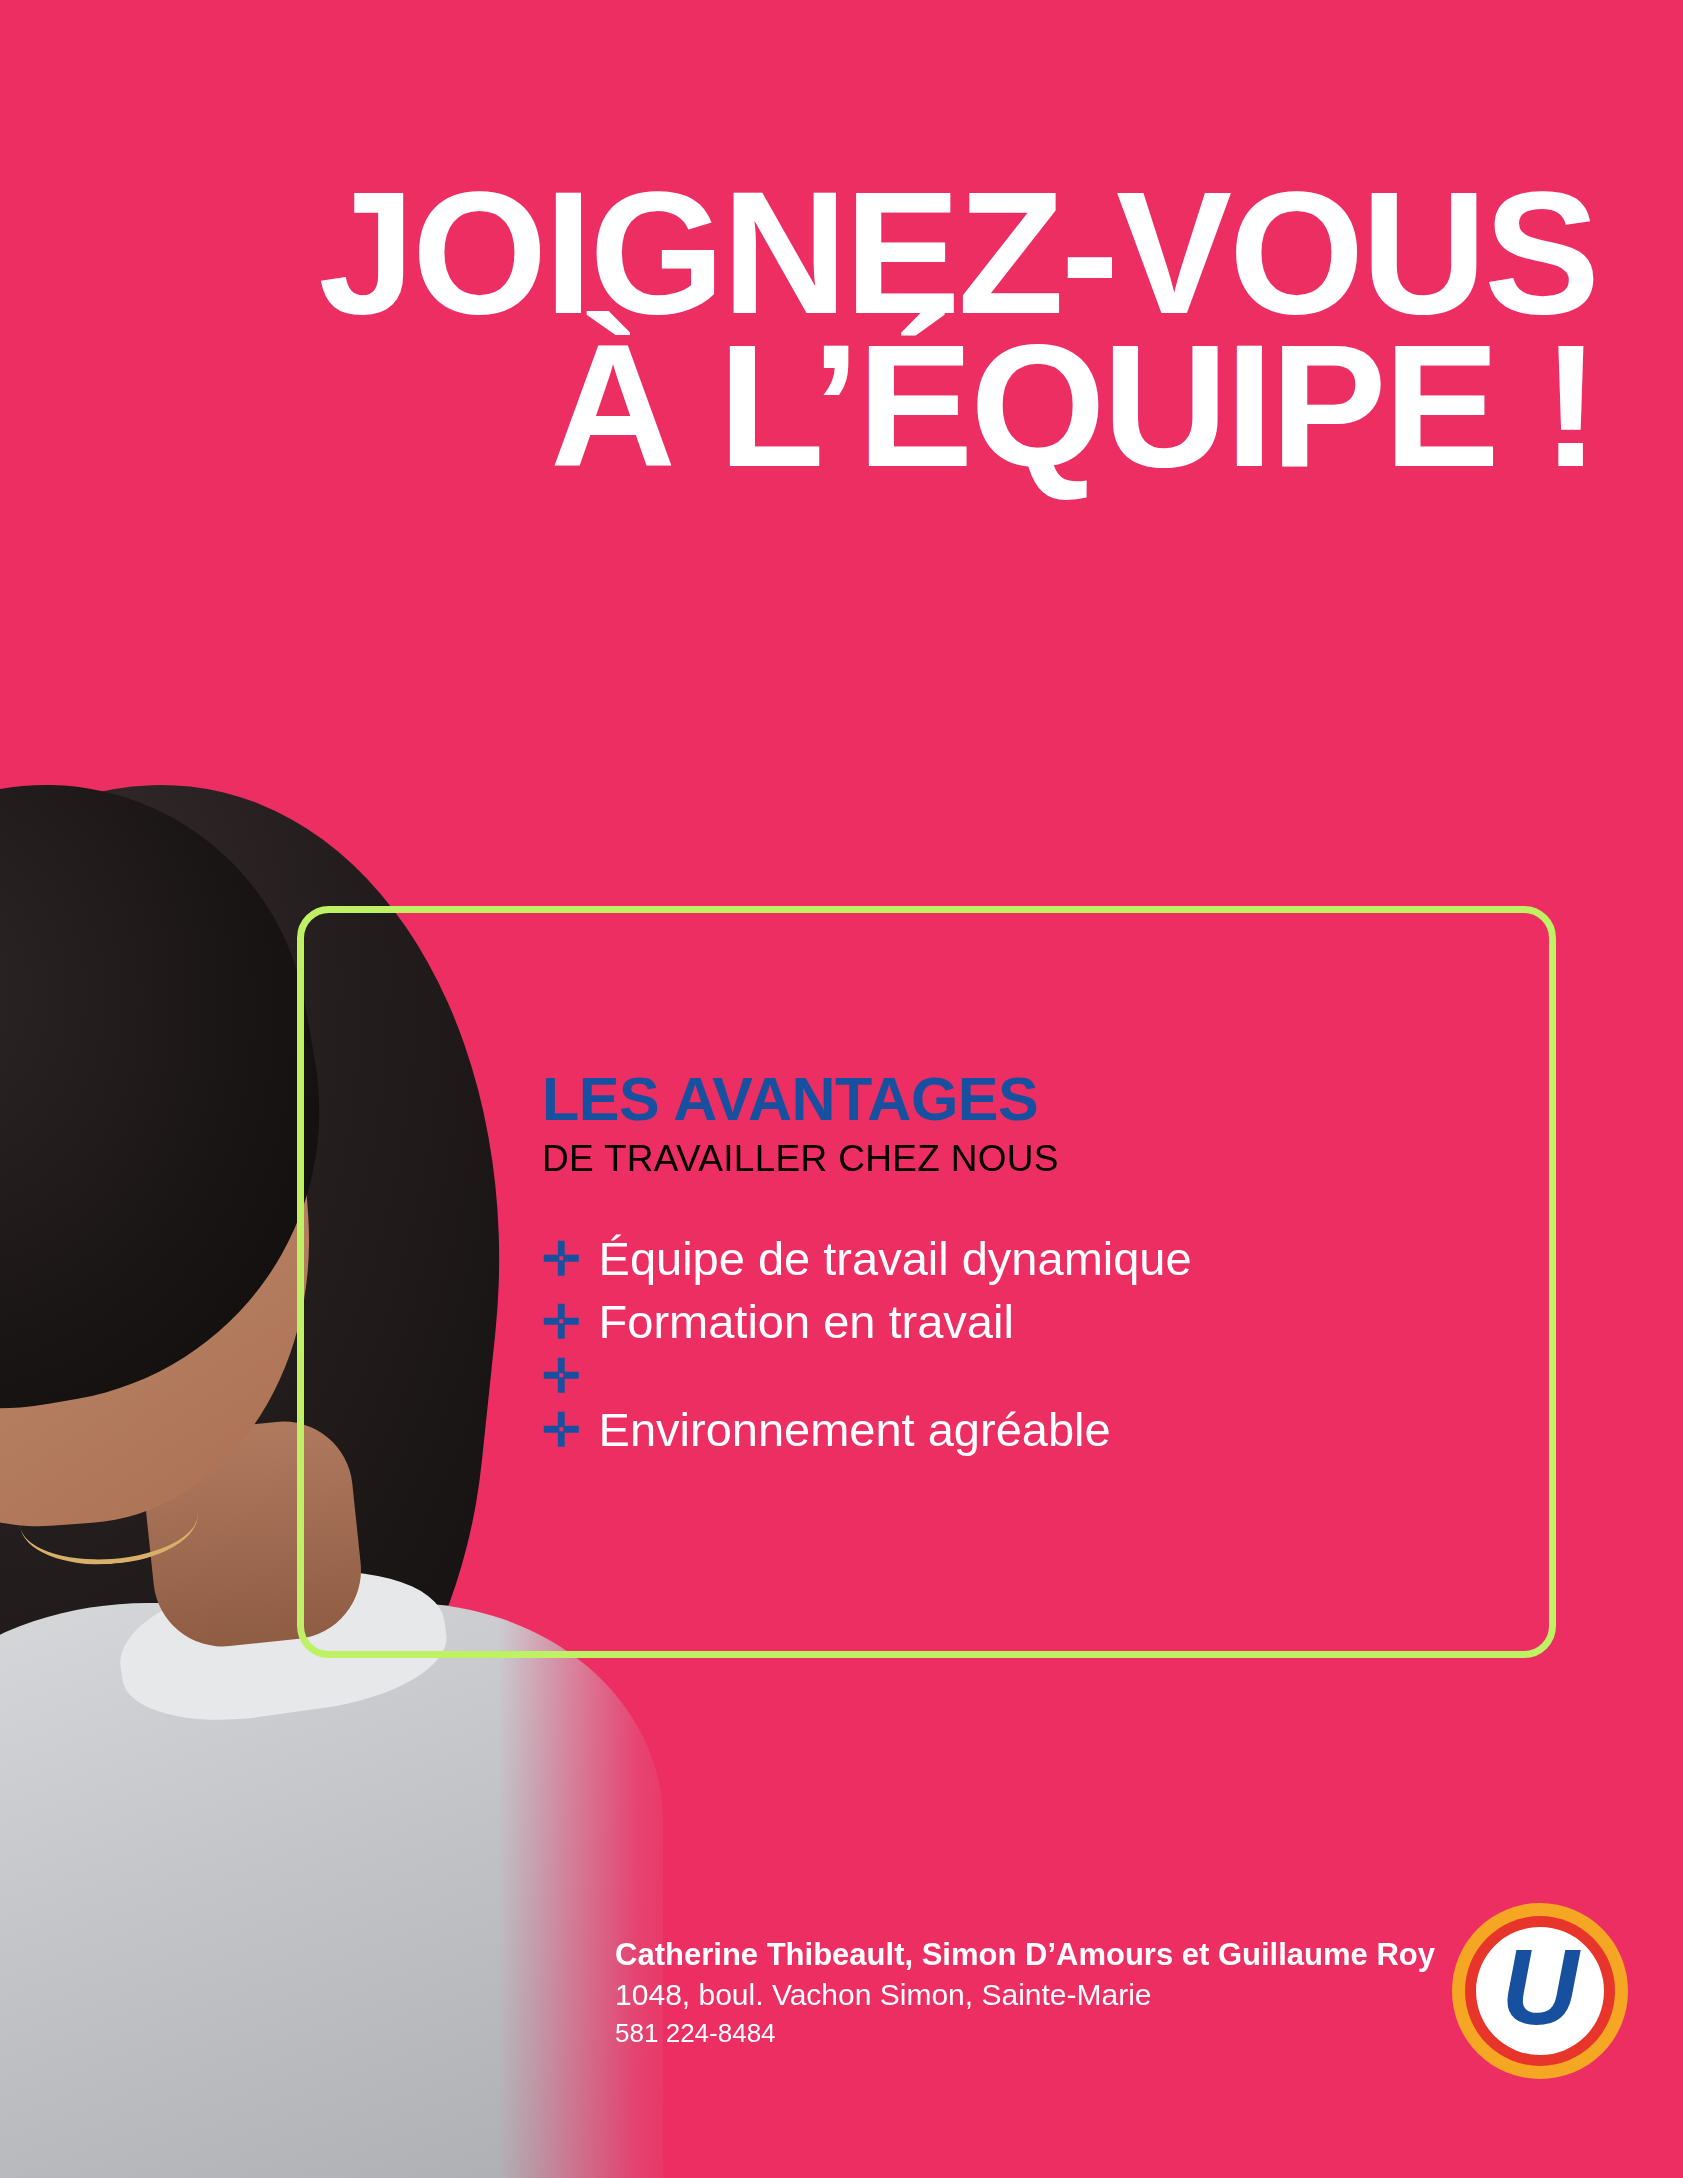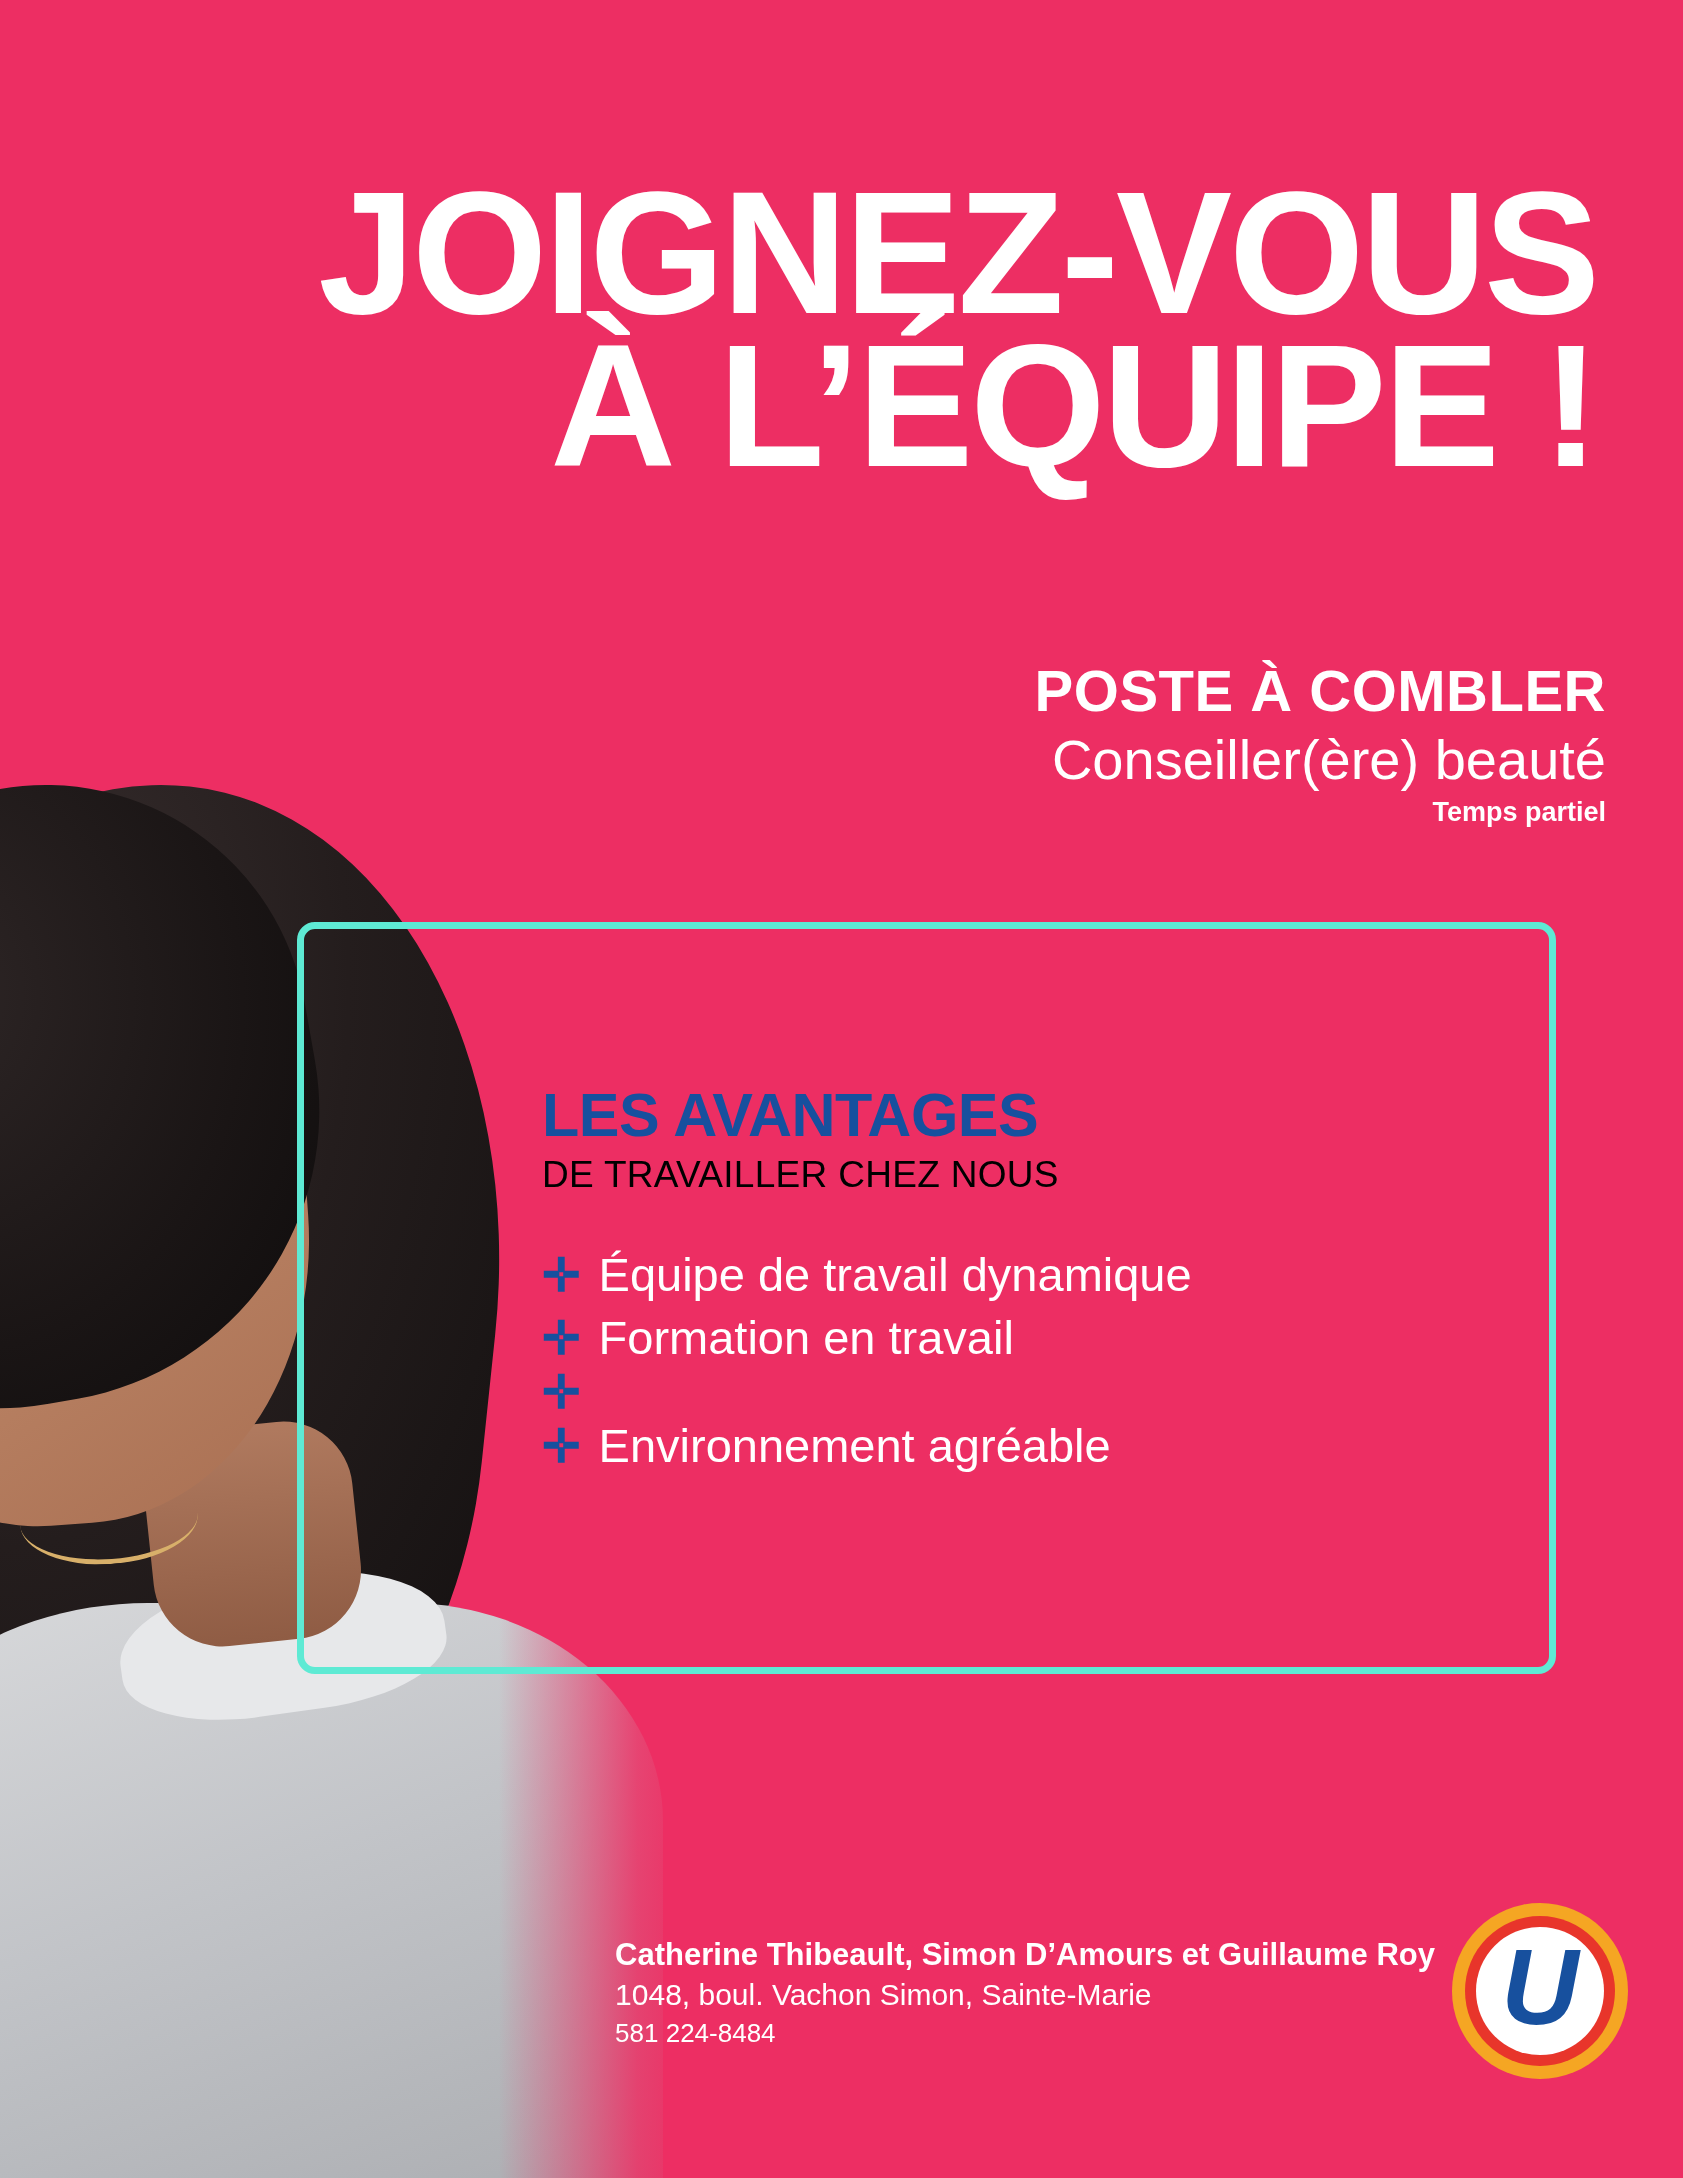--- a/index.html
+++ b/index.html
@@ -198,23 +198,22 @@
     margin-top: 4px;
   }
 
   
   .advbox {
     position: absolute;
     left: 297px;
     top: 906px;
     width: 1259px;
     height: 752px;
-    border: 7px solid #5eead4;
-    border-radius: 18px;
-    margin-top: 16px;
+    border: 7px solid #bef264;
+    border-radius: 32px;
   }
   .advbox::before {
     
     content: "";
     position: absolute;
     left: -14px;
     top: 267px;
     width: 24px;
     height: 297px;
     background: transparent;
@@ -340,25 +339,20 @@
     <div class="lips"></div>
     <div class="hair-front"></div>
     <div class="fade"></div>
   </div>
 
   <div class="headline">
     <span class="l1">JOIGNEZ-VOUS</span>
     <span class="l2">À L’ÉQUIPE !</span>
   </div>
 
-  <div class="jobblock">
-    <div class="poste">POSTE À COMBLER</div>
-    <div class="title">Conseiller(ère) beauté</div>
-    <div class="sub">Temps partiel</div>
-  </div>
 
   <div class="advbox">
     <div class="adv-inner">
       <div class="adv-h1">LES AVANTAGES</div>
       <div class="adv-h2">DE TRAVAILLER CHEZ NOUS</div>
       <ul class="adv-list">
         <li>
           <span class="plus">✛</span>
           <span>Équipe de travail dynamique</span>
         </li>

